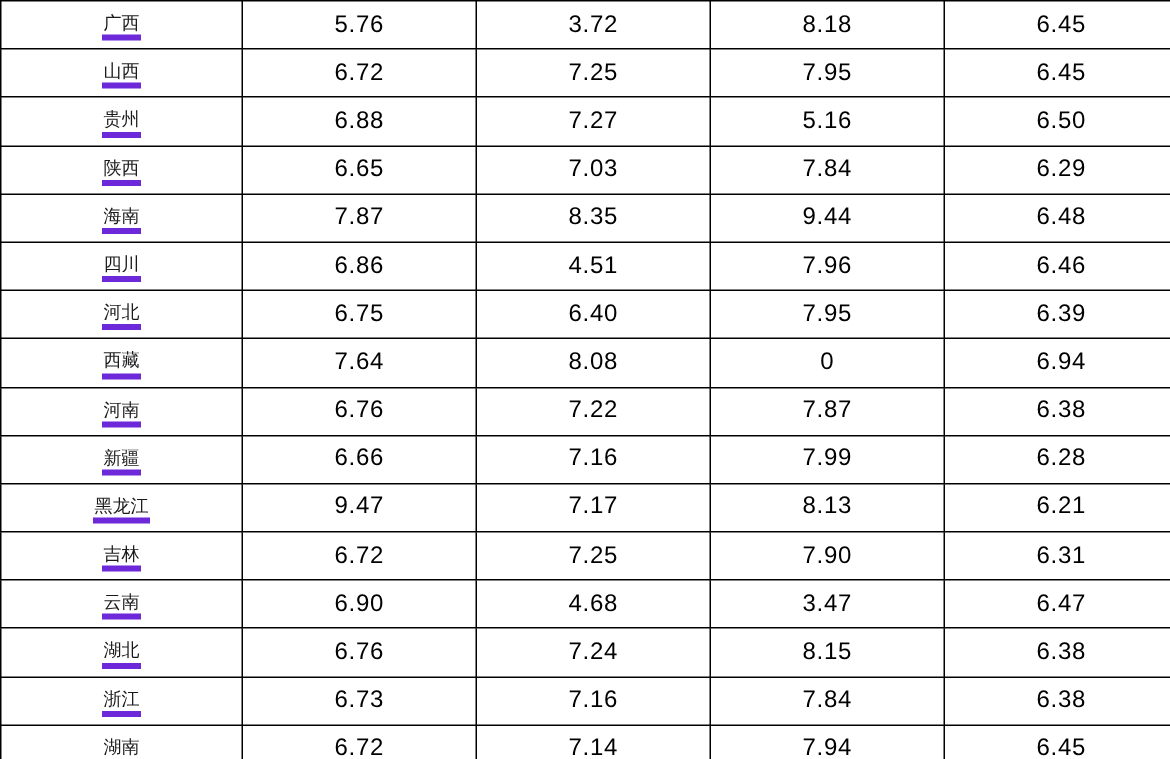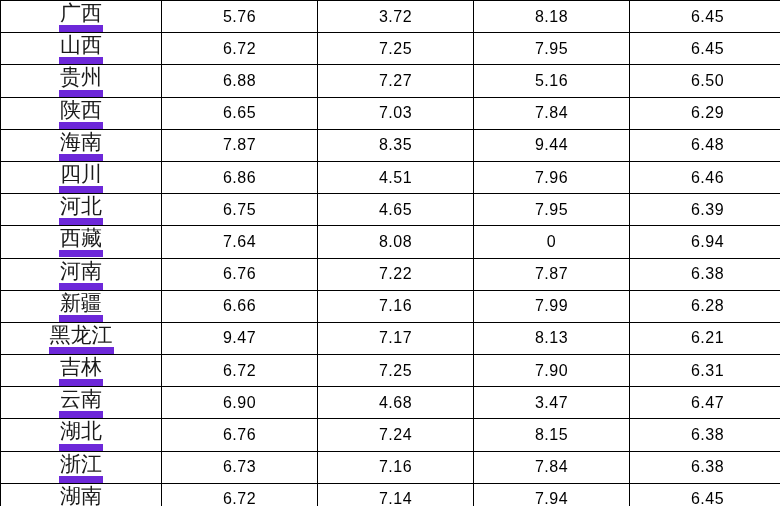--- a/index.html
+++ b/index.html
@@ -35,24 +35,24 @@
   .price-table tr td:nth-child(3),
   .price-table tr td:nth-child(4),
   .price-table tr td:nth-child(5) {
     width: 155px;
   }
   .region-cell {
     color: #1a1a1a;
   }
   .region-label {
     display: inline-block;
-    border-bottom: 7px solid #6d28d9;
+    border-bottom: 4px solid #6d28d9;
     line-height: 1.1;
     padding: 0 1px 1px 1px;
-    font-size: 21px;
+    font-size: 12px;
   }
   .num {
     font-family: "Liberation Sans", sans-serif;
     font-size: 16px;
     letter-spacing: 0.5px;
   }
 </style>
 </head>
 <body>
 
@@ -96,21 +96,21 @@
       <tr>
         <td class="region-cell"><span class="region-label">四川</span></td>
         <td class="num">6.86</td>
         <td class="num">4.51</td>
         <td class="num">7.96</td>
         <td class="num">6.46</td>
       </tr>
       <tr>
         <td class="region-cell"><span class="region-label">河北</span></td>
         <td class="num">6.75</td>
-        <td class="num">4.65</td>
+        <td class="num">6.40</td>
         <td class="num">7.95</td>
         <td class="num">6.39</td>
       </tr>
       <tr>
         <td class="region-cell"><span class="region-label">西藏</span></td>
         <td class="num">7.64</td>
         <td class="num">8.08</td>
         <td class="num">0</td>
         <td class="num">6.94</td>
       </tr>

